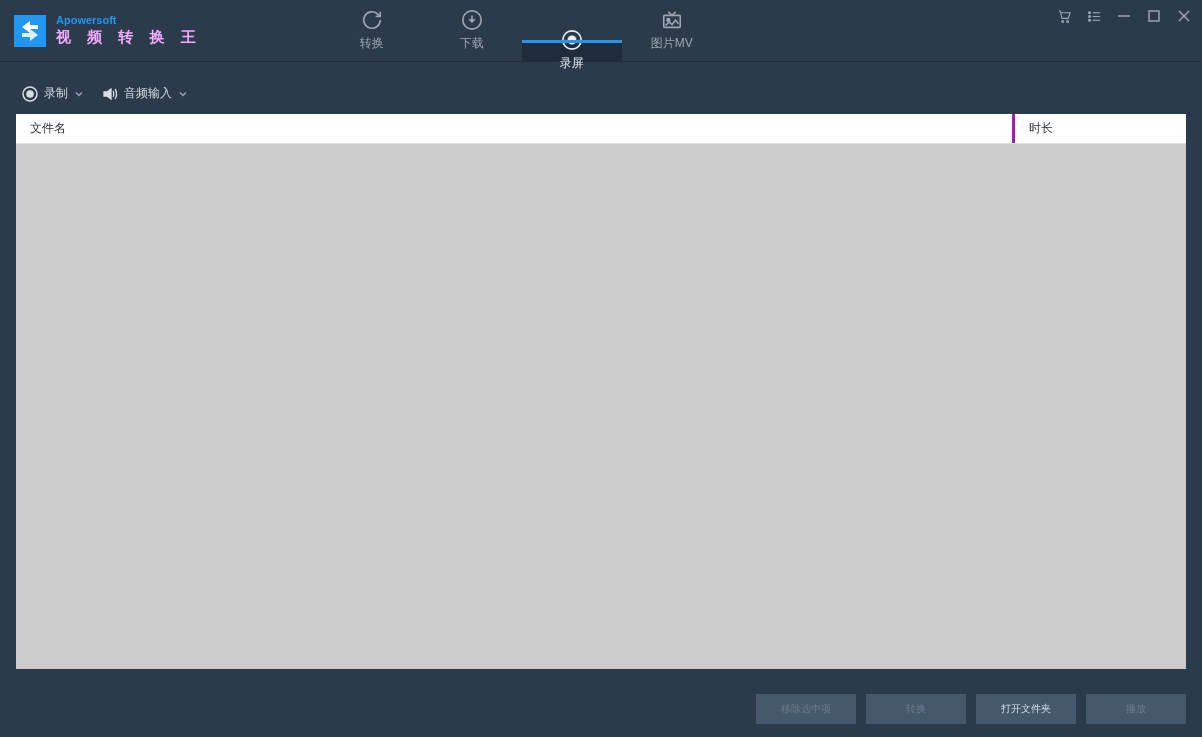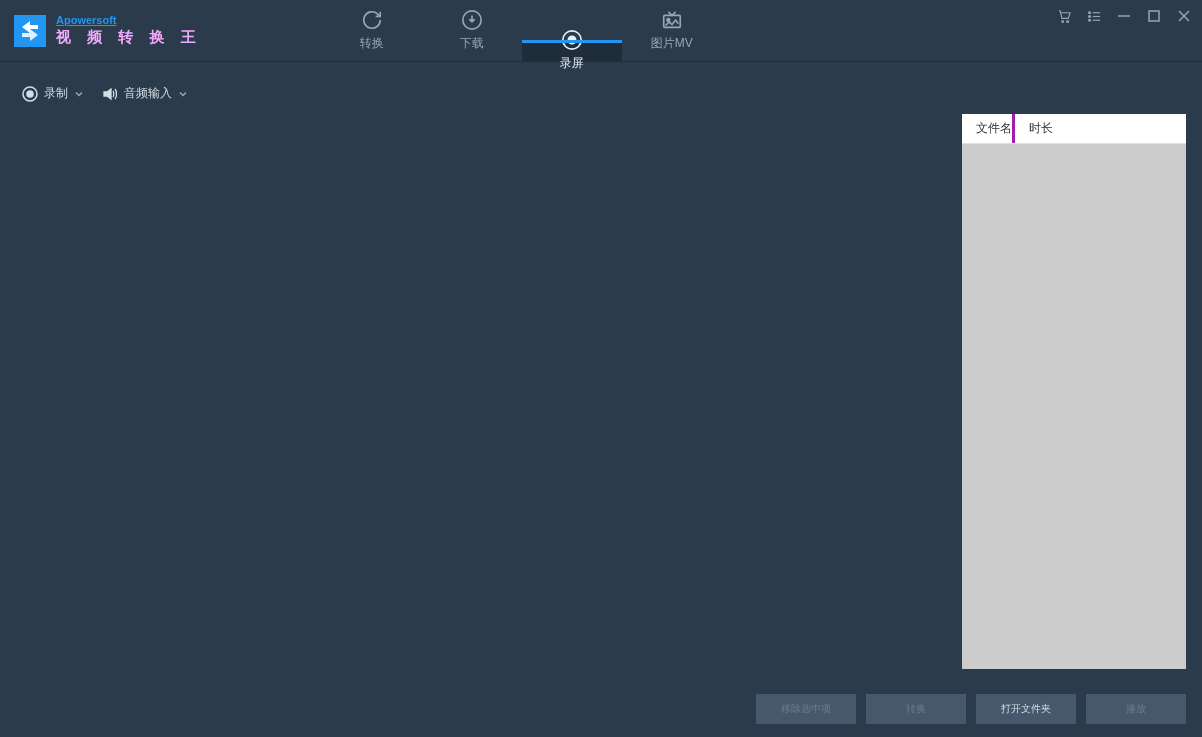--- a/index.html
+++ b/index.html
@@ -54,21 +54,20 @@
     .logo-text-wrap {
       display: flex;
       flex-direction: column;
       line-height: 1.25;
     }
     
     .brand-name {
       color: #2196f3;
       font-size: 11px;
       font-weight: bold;
-      text-decoration: underline;
     }
     
     .app-title {
       color: #f0abfc;
       font-size: 15px;
       letter-spacing: 6px;
       font-weight: bold;
     }
     
     
@@ -174,21 +173,20 @@
       justify-content: center;
       color: #9ba5b0;
     }
     
     
     .content-area {
       flex: 1;
       padding: 12px 16px 12px 16px;
       display: flex;
       flex-direction: column;
-      align-items: flex-end;
     }
     
     .table-container {
       flex: 1;
       background: #cccccc;
       display: flex;
       flex-direction: column;
     }
     
     .table-header {

